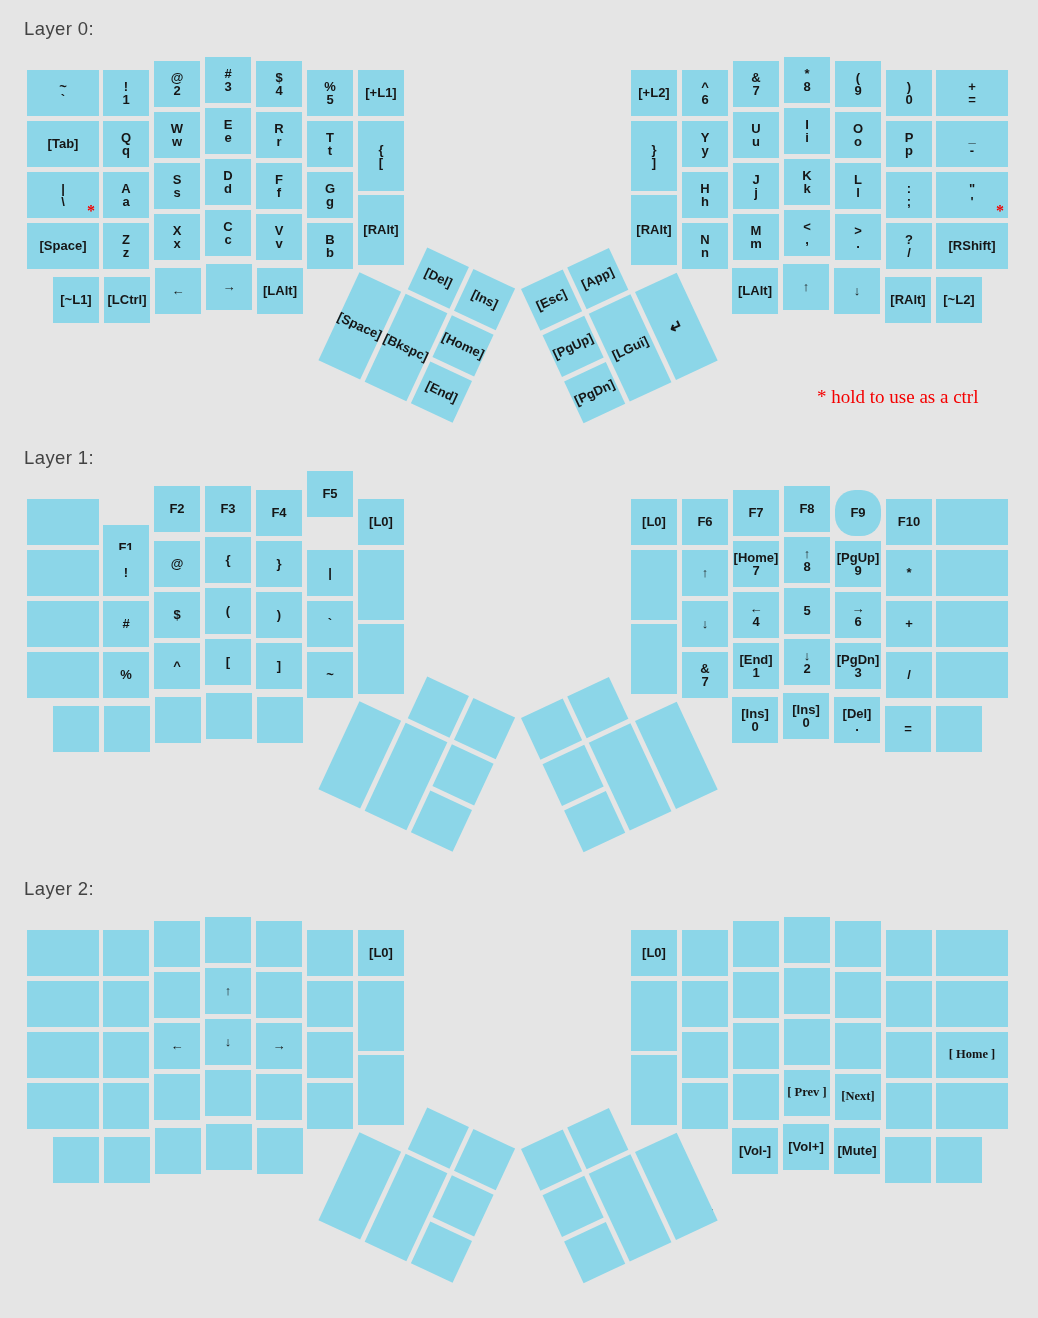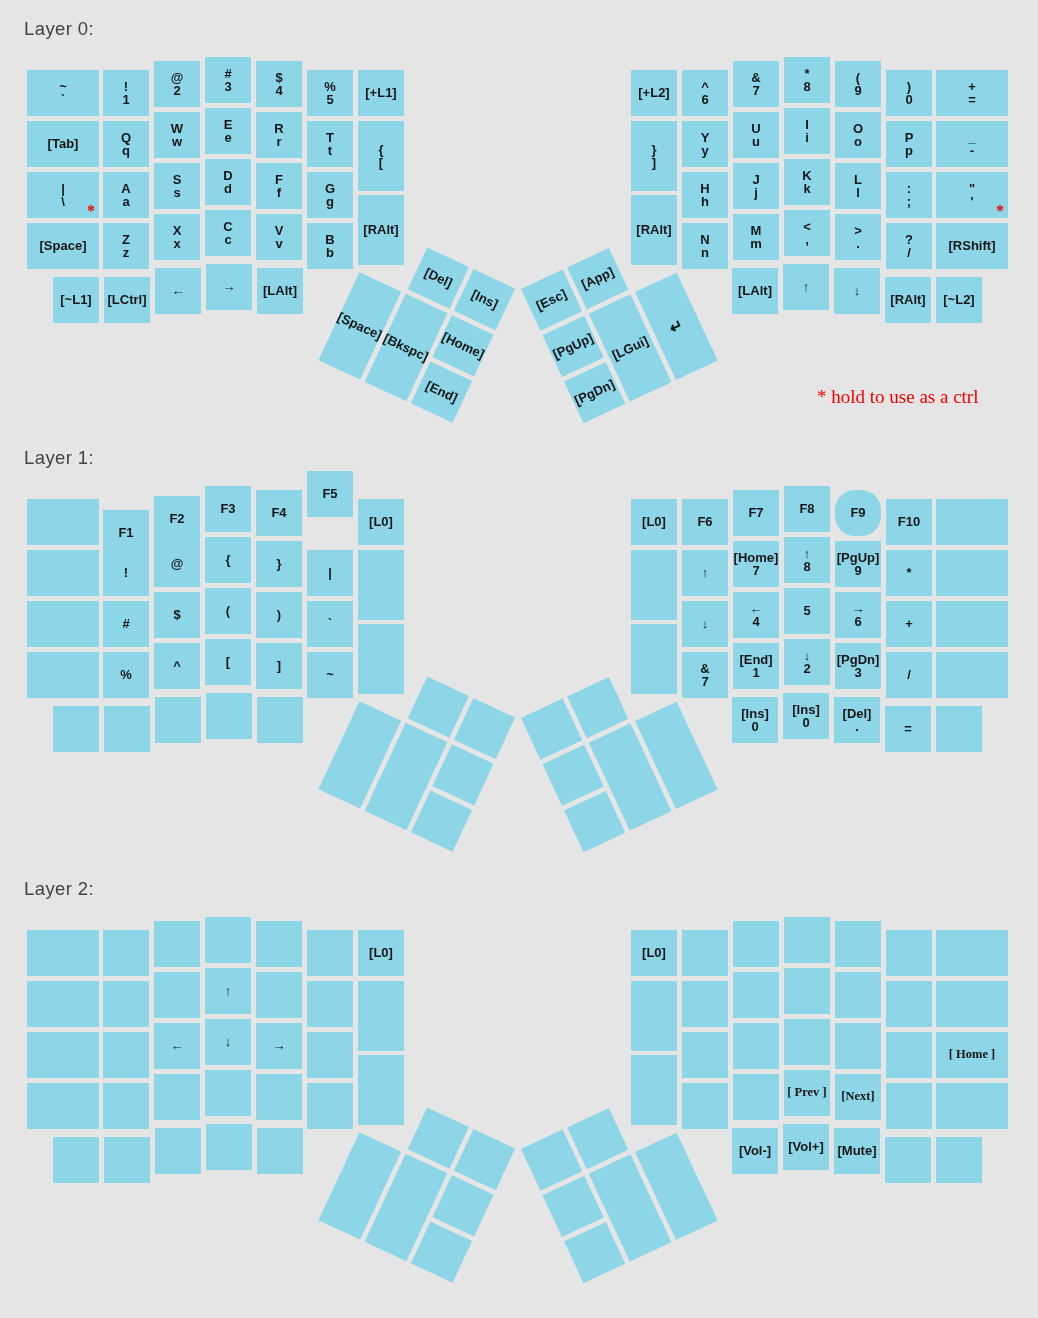--- a/index.html
+++ b/index.html
@@ -154,22 +154,22 @@
     </div>
     <div class="thumb" style="left: 521px; top: 289px; transform: rotate(-25deg);">
       <div class="key" style="left: 0px; top: 0px; width: 46px; height: 46px;">[Esc]</div>
       <div class="key" style="left: 51px; top: 0px; width: 46px; height: 46px;">[App]</div>
       <div class="key" style="left: 0px; top: 51px; width: 46px; height: 46px;">[PgUp]</div>
       <div class="key" style="left: 0px; top: 102px; width: 46px; height: 46px;">[PgDn]</div>
       <div class="key" style="left: 51px; top: 51px; width: 46px; height: 97px;">[LGui]</div>
       <div class="key glyph" style="left: 102px; top: 51px; width: 46px; height: 97px;">↵</div>
     </div>
     <div class="key" style="left: 27px; top: 499px; width: 72px; height: 46px;"></div>
-    <div class="key" style="left: 103px; top: 510px; width: 46px; height: 46px;">F1</div>
-    <div class="key" style="left: 154px; top: 496px; width: 46px; height: 46px;">F2</div>
+    <div class="key" style="left: 103px; top: 525px; width: 46px; height: 46px;">F1</div>
+    <div class="key" style="left: 154px; top: 486px; width: 46px; height: 46px;">F2</div>
     <div class="key" style="left: 205px; top: 486px; width: 46px; height: 46px;">F3</div>
     <div class="key" style="left: 256px; top: 490px; width: 46px; height: 46px;">F4</div>
     <div class="key" style="left: 307px; top: 471px; width: 46px; height: 46px;">F5</div>
     <div class="key" style="left: 358px; top: 499px; width: 46px; height: 46px;">[L0]</div>
     <div class="key" style="left: 27px; top: 550px; width: 72px; height: 46px;"></div>
     <div class="key" style="left: 103px; top: 550px; width: 46px; height: 46px;">!</div>
     <div class="key" style="left: 154px; top: 541px; width: 46px; height: 46px;">@</div>
     <div class="key" style="left: 205px; top: 537px; width: 46px; height: 46px;">{</div>
     <div class="key" style="left: 256px; top: 541px; width: 46px; height: 46px;">}</div>
     <div class="key" style="left: 307px; top: 550px; width: 46px; height: 46px;">|</div>

